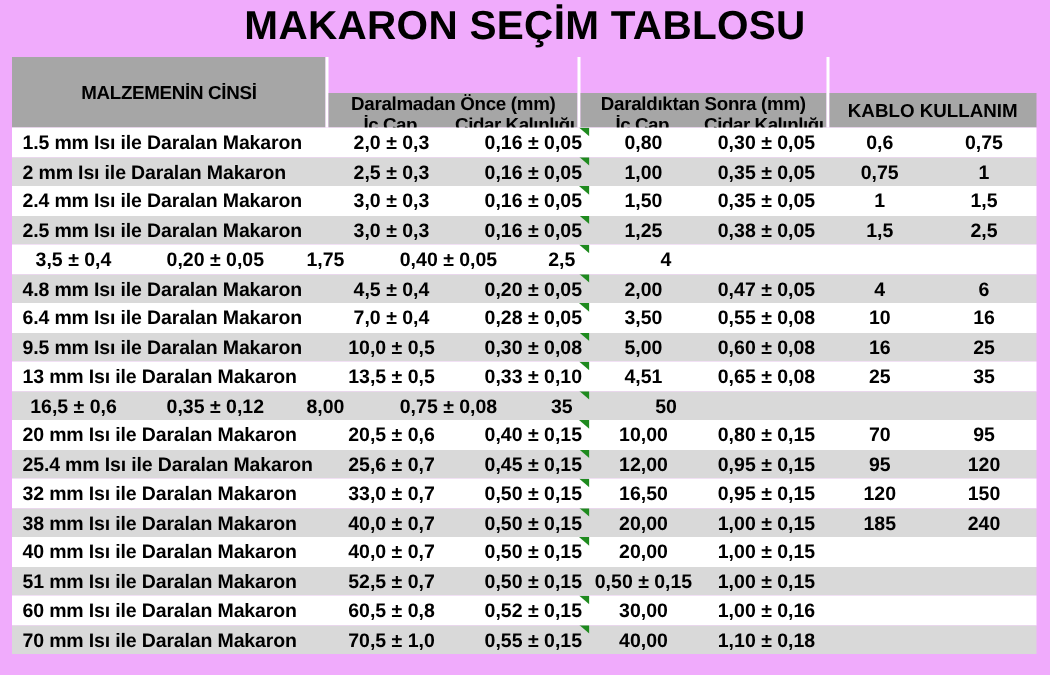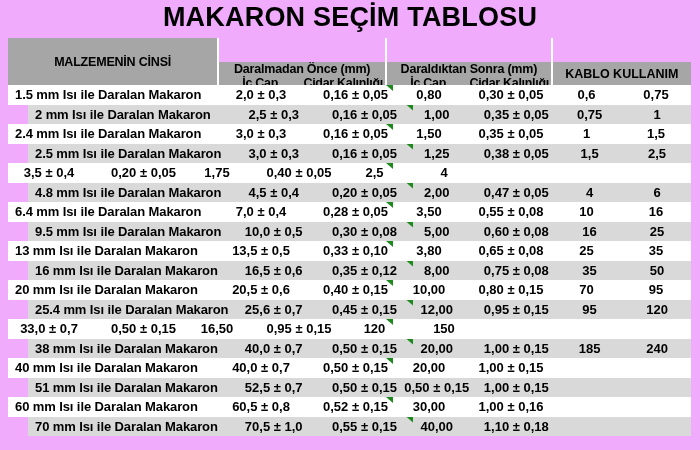--- a/index.html
+++ b/index.html
@@ -31,21 +31,21 @@
   .g-subs{flex:1;display:flex;align-items:center;}
   .g-subs .sub{text-align:center;white-space:nowrap;letter-spacing:-0.3px;}
   .hg2 .sub1{width:82px;}
   .hg2 .sub2{width:84px;}
   .hg3 .sub1{width:82px;}
   .hg3 .sub2{width:80px;}
   .hg4 .sub-full{width:100%;text-align:center;white-space:nowrap;}
   
   .tbody{font-size:13px;}
   .row{position:relative;display:flex;height:19.5px;align-items:center;background:#fff;}
-  .row.striped{background:var(--stripe);margin-left:20px;}
+  .row.striped{background:var(--stripe);}
   .cell{white-space:nowrap;overflow:visible;}
   .c-name{width:212px;padding-left:7px;box-sizing:border-box;text-align:left;letter-spacing:-0.1px;}
   .c2{width:82px;text-align:center;}
   .c3{width:86px;text-align:right;}
   .c4{width:82px;text-align:center;}
   .c5{width:82px;text-align:center;}
   .c6{width:69px;text-align:center;}
   .c7{width:70px;text-align:center;}
   .flag{
     position:absolute;left:378px;top:0;width:7px;height:6px;
@@ -168,28 +168,27 @@
           <div class="cell c4">5,00</div>
           <div class="cell c5">0,60 ± 0,08</div>
           <div class="cell c6">16</div>
           <div class="cell c7">25</div>
           <div class="flag"></div>
         </div>
         <div class="row">
           <div class="cell c-name">13 mm Isı ile Daralan Makaron</div>
           <div class="cell c2">13,5 ± 0,5</div>
           <div class="cell c3">0,33 ± 0,10</div>
-          <div class="cell c4">3,80</div>
+          <div class="cell c4">4,51</div>
           <div class="cell c5">0,65 ± 0,08</div>
           <div class="cell c6">25</div>
           <div class="cell c7">35</div>
           <div class="flag"></div>
         </div>
         <div class="row striped">
-          <div class="cell c-name">16 mm Isı ile Daralan Makaron</div>
           <div class="cell c2">16,5 ± 0,6</div>
           <div class="cell c3">0,35 ± 0,12</div>
           <div class="cell c4">8,00</div>
           <div class="cell c5">0,75 ± 0,08</div>
           <div class="cell c6">35</div>
           <div class="cell c7">50</div>
           <div class="flag"></div>
         </div>
         <div class="row">
           <div class="cell c-name">20 mm Isı ile Daralan Makaron</div>
@@ -205,20 +204,21 @@
           <div class="cell c-name">25.4 mm Isı ile Daralan Makaron</div>
           <div class="cell c2">25,6 ± 0,7</div>
           <div class="cell c3">0,45 ± 0,15</div>
           <div class="cell c4">12,00</div>
           <div class="cell c5">0,95 ± 0,15</div>
           <div class="cell c6">95</div>
           <div class="cell c7">120</div>
           <div class="flag"></div>
         </div>
         <div class="row">
+          <div class="cell c-name">32 mm Isı ile Daralan Makaron</div>
           <div class="cell c2">33,0 ± 0,7</div>
           <div class="cell c3">0,50 ± 0,15</div>
           <div class="cell c4">16,50</div>
           <div class="cell c5">0,95 ± 0,15</div>
           <div class="cell c6">120</div>
           <div class="cell c7">150</div>
           <div class="flag"></div>
         </div>
         <div class="row striped">
           <div class="cell c-name">38 mm Isı ile Daralan Makaron</div>

